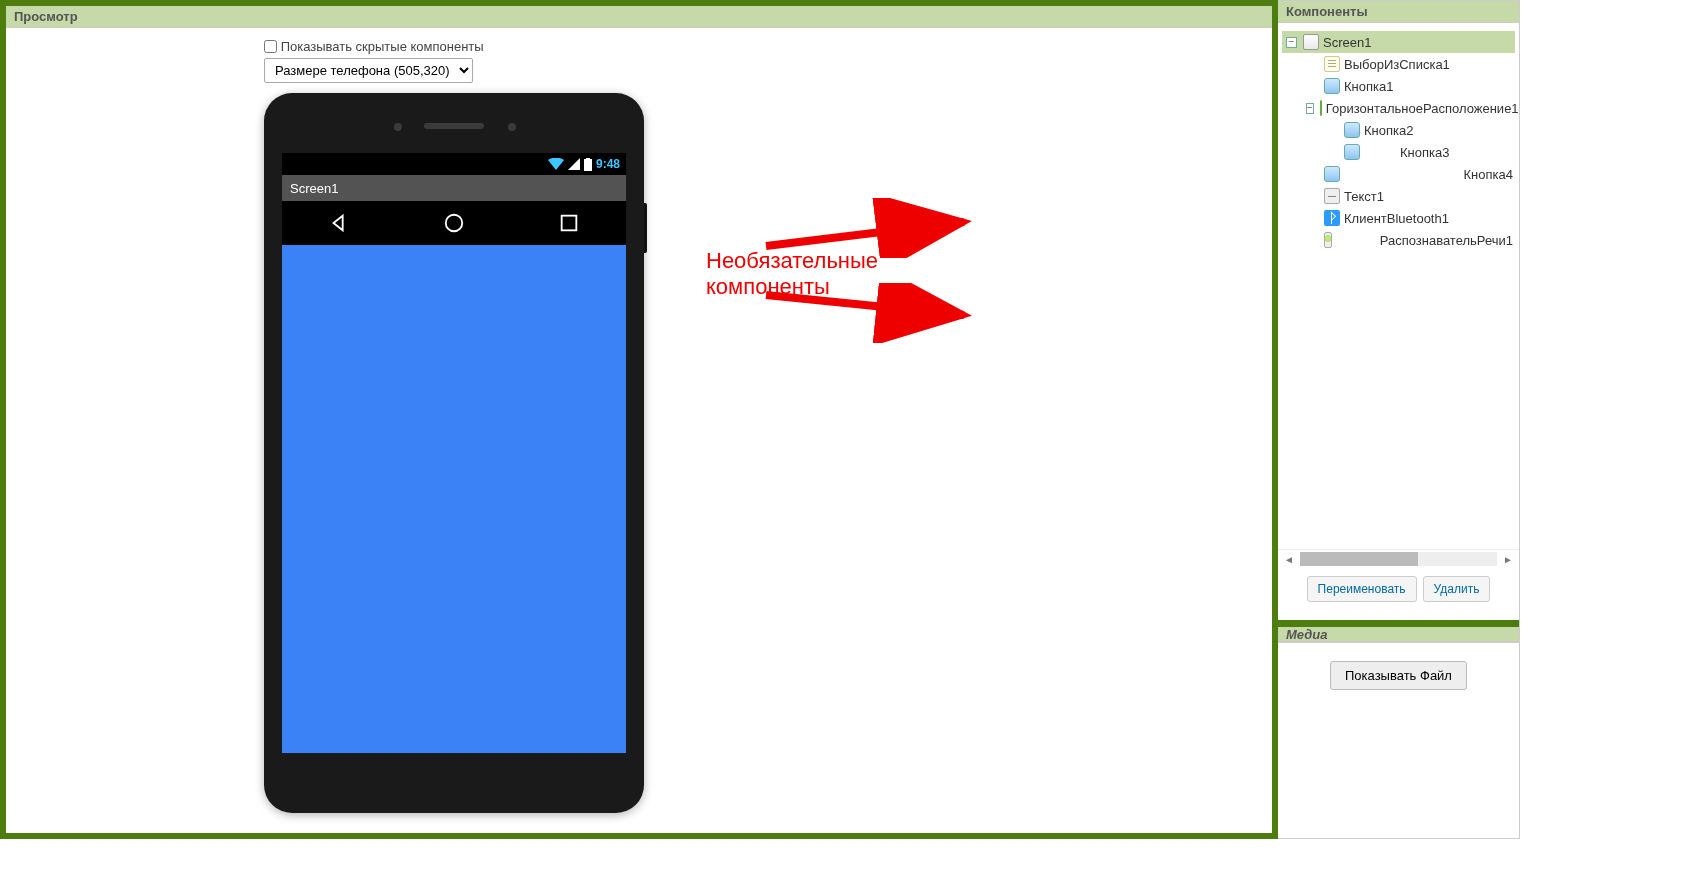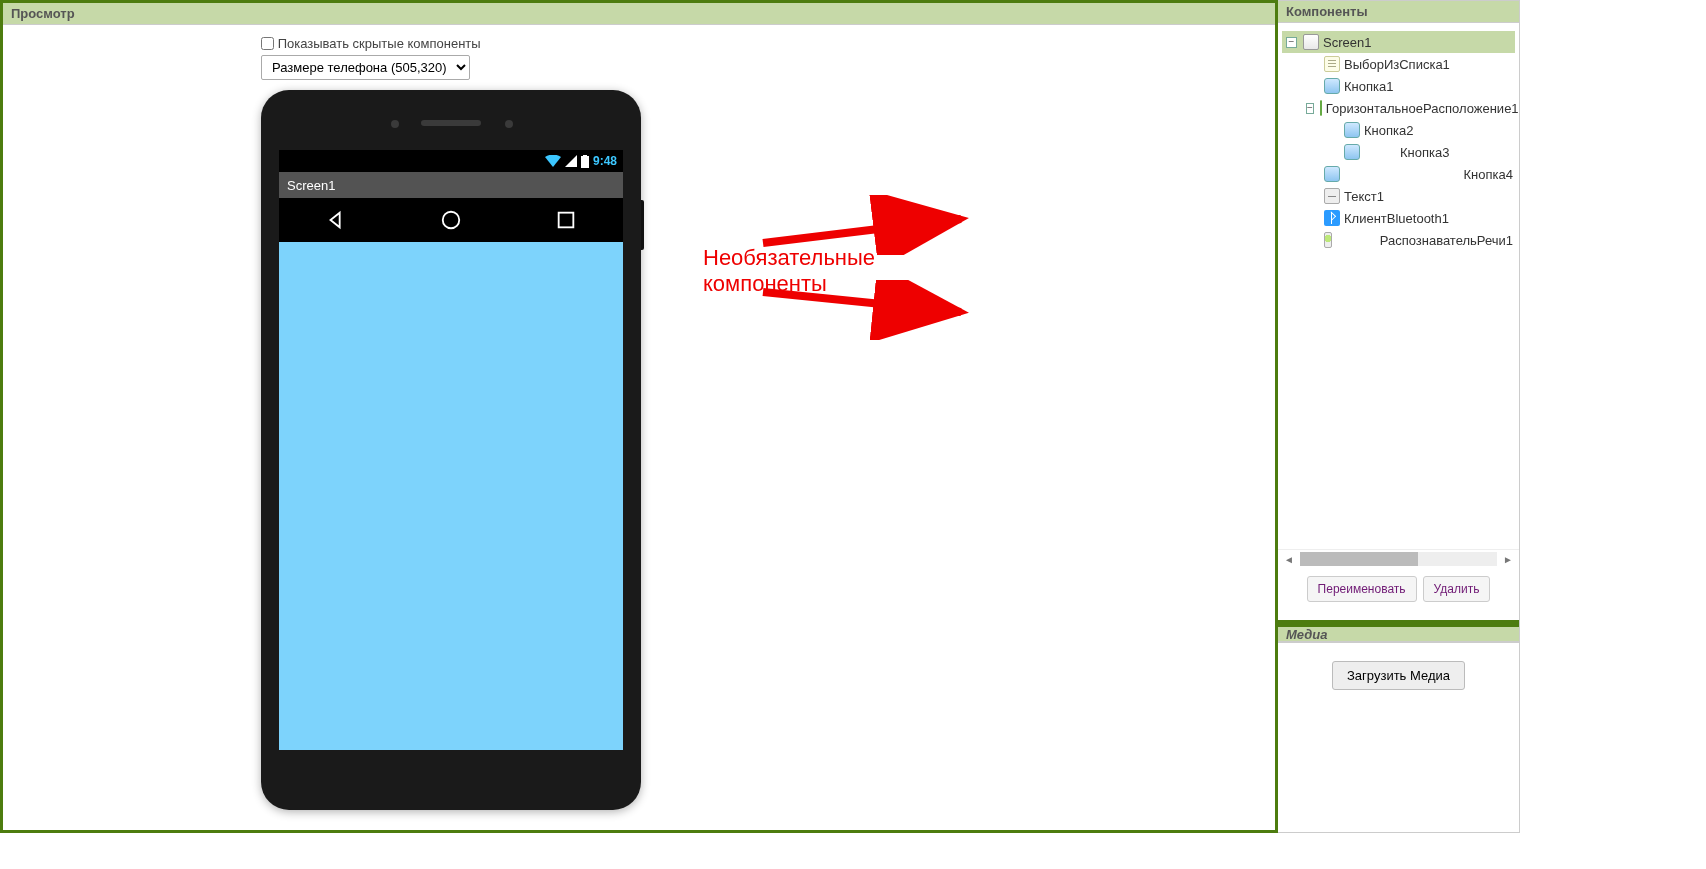--- a/index.html
+++ b/index.html
@@ -1,20 +1,20 @@
 <!DOCTYPE html>
 <html><head>
 <meta charset="utf-8">
 <style>
 * { box-sizing: border-box; margin: 0; padding: 0; }
 body { font-family: Arial, sans-serif; font-size: 13px; background: #fff; color: #333; }
 
 .workspace { display: flex; width: 1520px; }
 
-.viewer-panel { flex: 1; border: 3px solid #4d7c0f; }
+.viewer-panel { flex: 1; border: 6px solid #4d7c0f; }
 .components-panel { width: 242px; border: 1px solid #ccc; border-left: none; }
 
 .panel-header { background: #c6d9a8; padding: 4px 8px; font-weight: bold; color: #555; border-bottom: 1px solid #ccc; height:22px; display:flex; align-items:center;}
 
 .viewer-body { padding: 10px 0 20px; position: relative; }
 
 .viewer-controls { margin-left: 258px; margin-bottom: 10px; }
 
 .checkbox-row { margin-bottom: 4px; }
 .checkbox-row input { vertical-align: middle; }
@@ -23,21 +23,21 @@
 .size-select { padding: 3px 6px; font-size: 13px; border: 1px solid #aaa; border-radius: 2px; background: #fff; }
 
 
 .phone { width: 380px; height: 720px; margin-left: 258px; background: #1a1a1a; border-radius: 28px; padding: 60px 18px 60px; position: relative; box-shadow: 0 2px 10px rgba(0,0,0,0.3); }
 
 .phone-speaker { position:absolute; top:30px; left:50%; transform:translateX(-50%); width:60px; height:6px; background:#3a3a3a; border-radius:3px; }
 .phone-dot1 { position:absolute; top:30px; left:130px; width:8px; height:8px; background:#3a3a3a; border-radius:50%; }
 .phone-dot2 { position:absolute; top:30px; left:244px; width:8px; height:8px; background:#3a3a3a; border-radius:50%; }
 .phone-side-btn { position:absolute; right:-3px; top:110px; width:3px; height:50px; background:#111; border-radius:0 2px 2px 0;}
 
-.phone-screen { width: 100%; height: 100%; background: #7dd3fc; display: flex; flex-direction: column; }
+.phone-screen { width: 100%; height: 100%; background: #3b82f6; display: flex; flex-direction: column; }
 
 .status-bar { height: 22px; background: #000; color: #fff; display: flex; justify-content: flex-end; align-items: center; padding: 0 6px; gap:4px; font-size: 12px; }
 .status-time { color: #3cc7ff; font-weight:bold; }
 
 .app-title-bar { height: 26px; background: #535353; color: #fff; display: flex; align-items: center; padding: 0 8px; font-size: 13px; }
 
 .app-content { flex: 1; padding: 6px; display: flex; flex-direction: column; gap: 6px; }
 
 .app-listpicker { background: #fff; border: 1px solid #aaa; text-align: center; padding: 10px 0; font-size: 20px; box-shadow: inset -1px -1px 0 #ccc, inset 1px 1px 0 #fff; }
 .app-button { background: #d8d8d8; border: 1px solid #aaa; text-align: center; padding: 10px 0; font-size: 20px; }
@@ -62,21 +62,21 @@
 .tree-toggle { width: 11px; height: 11px; border: 1px solid #7a9; display: inline-flex; align-items:center; justify-content:center; font-size:10px; color:#555; margin-right: 6px; background:#fff; line-height:1;}
 .tree-icon { width: 16px; height: 16px; margin-right: 4px; display:inline-block; }
 .tree-label { white-space: nowrap; }
 
 .tree-scroll { display:flex; align-items:center; padding:2px 4px; gap:4px; border-top:1px solid #eee;}
 .tree-scroll-track { flex:1; height:14px; background:#eee; position:relative;}
 .tree-scroll-thumb { position:absolute; left:0; width:60%; height:100%; background:#bbb;}
 .tree-scroll-arrow { font-size:10px; color:#777; cursor:pointer; padding:0 2px;}
 
 .tree-buttons { padding: 8px; display: flex; gap: 6px; justify-content: center; background:#fff;}
-.tree-btn { padding: 5px 10px; border: 1px solid #ccc; background: #f5f5f5; color:#701a75; border-radius: 3px; cursor:pointer; font-size:12px;}
+.tree-btn { padding: 5px 10px; border: 1px solid #ccc; background: #f5f5f5; color:#0369a1; border-radius: 3px; cursor:pointer; font-size:12px;}
 
 .media-body { background: #fff; padding: 18px; text-align: center; border-top:1px solid #ccc;}
 .media-btn { padding: 6px 14px; border: 1px solid #bbb; background: #eee; border-radius: 3px; cursor:pointer; font-size:13px;}
 
 
 .ico-screen { background: linear-gradient(#fff,#e8e8e8); border:1px solid #999; border-radius:2px;}
 .ico-list { background: #fdfde8; border:1px solid #cc9; border-radius:2px; position:relative;}
 .ico-list::before{content:"";position:absolute;left:3px;top:3px;right:3px;height:1px;background:#aa8;box-shadow:0 3px 0 #aa8, 0 6px 0 #aa8;}
 .ico-btn { background: linear-gradient(#cfe8ff,#8ec5f0); border:1px solid #6aa; border-radius:3px;}
 .ico-layout { background: #a5d86e; border:1px solid #6a4; border-radius:2px; position:relative;}
@@ -235,17 +235,17 @@
         </div>
       <span class="tree-scroll-arrow">►</span>
     </div>
     <div class="tree-buttons">
       <button class="tree-btn">Переименовать</button>
       <button class="tree-btn">Удалить</button>
     </div>
 
     <div class="panel-header" style="margin-top:10px; border-top:7px solid #4d7c0f;font-style:italic;">Медиа</div>
     <div class="media-body">
-      <button class="media-btn">Загрузить Медиа</button>
+      <button class="media-btn">Показывать Файл</button>
     </div>
   </div>
 
 </div>
 
 </body></html>

